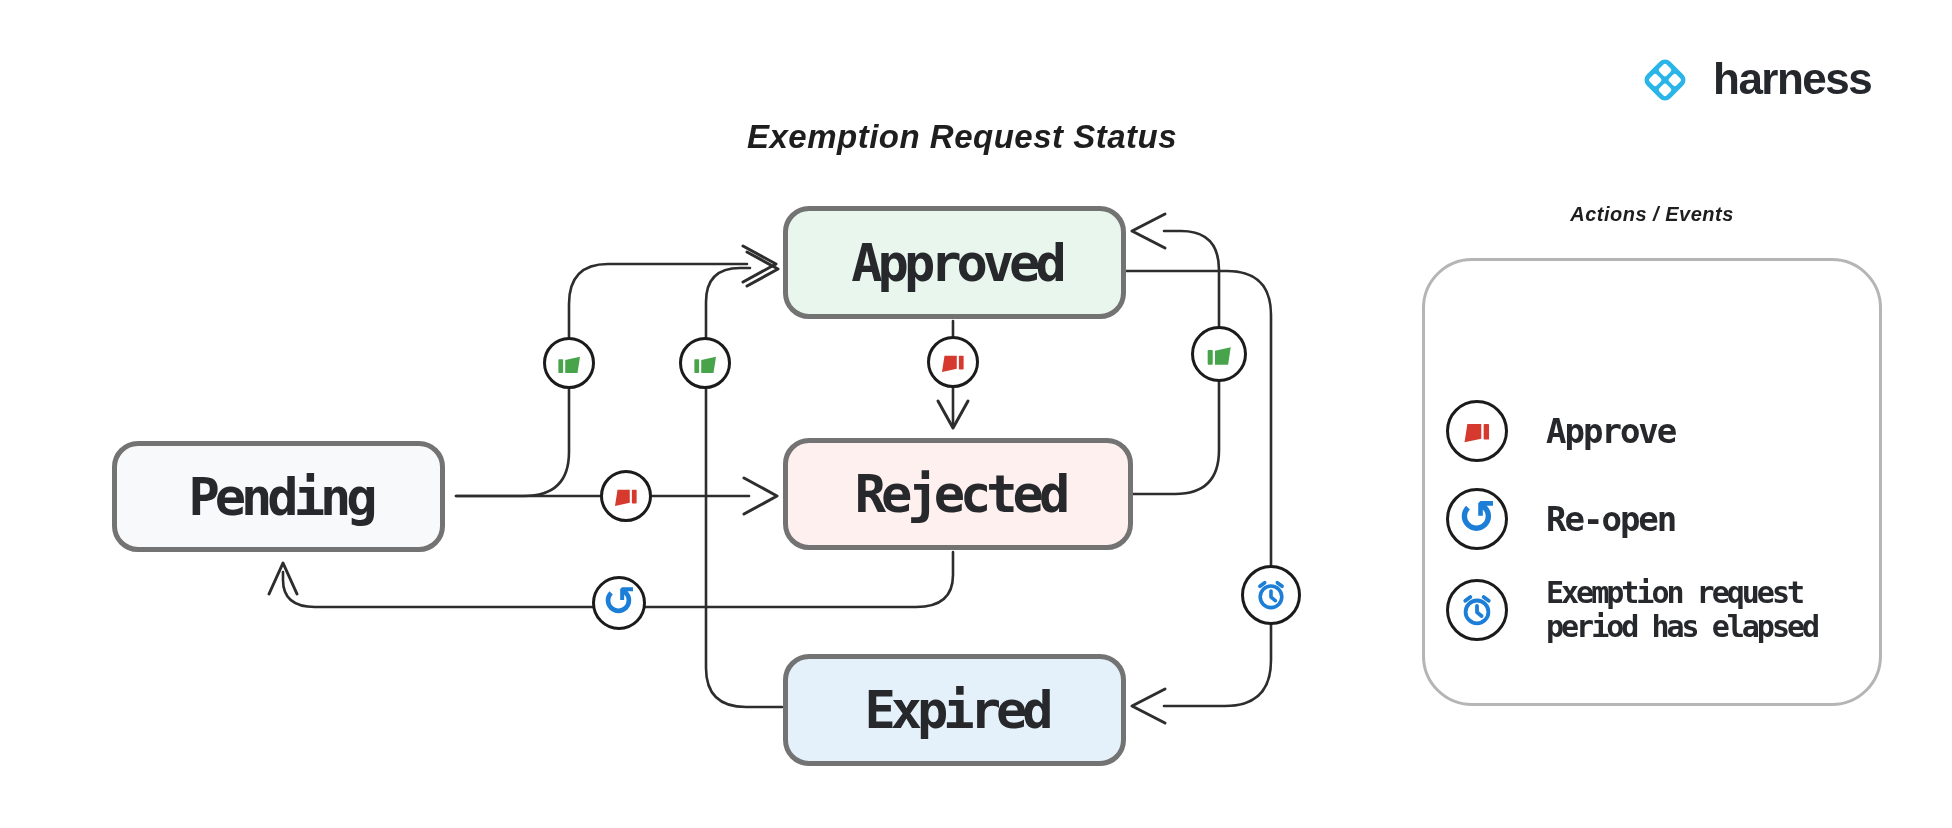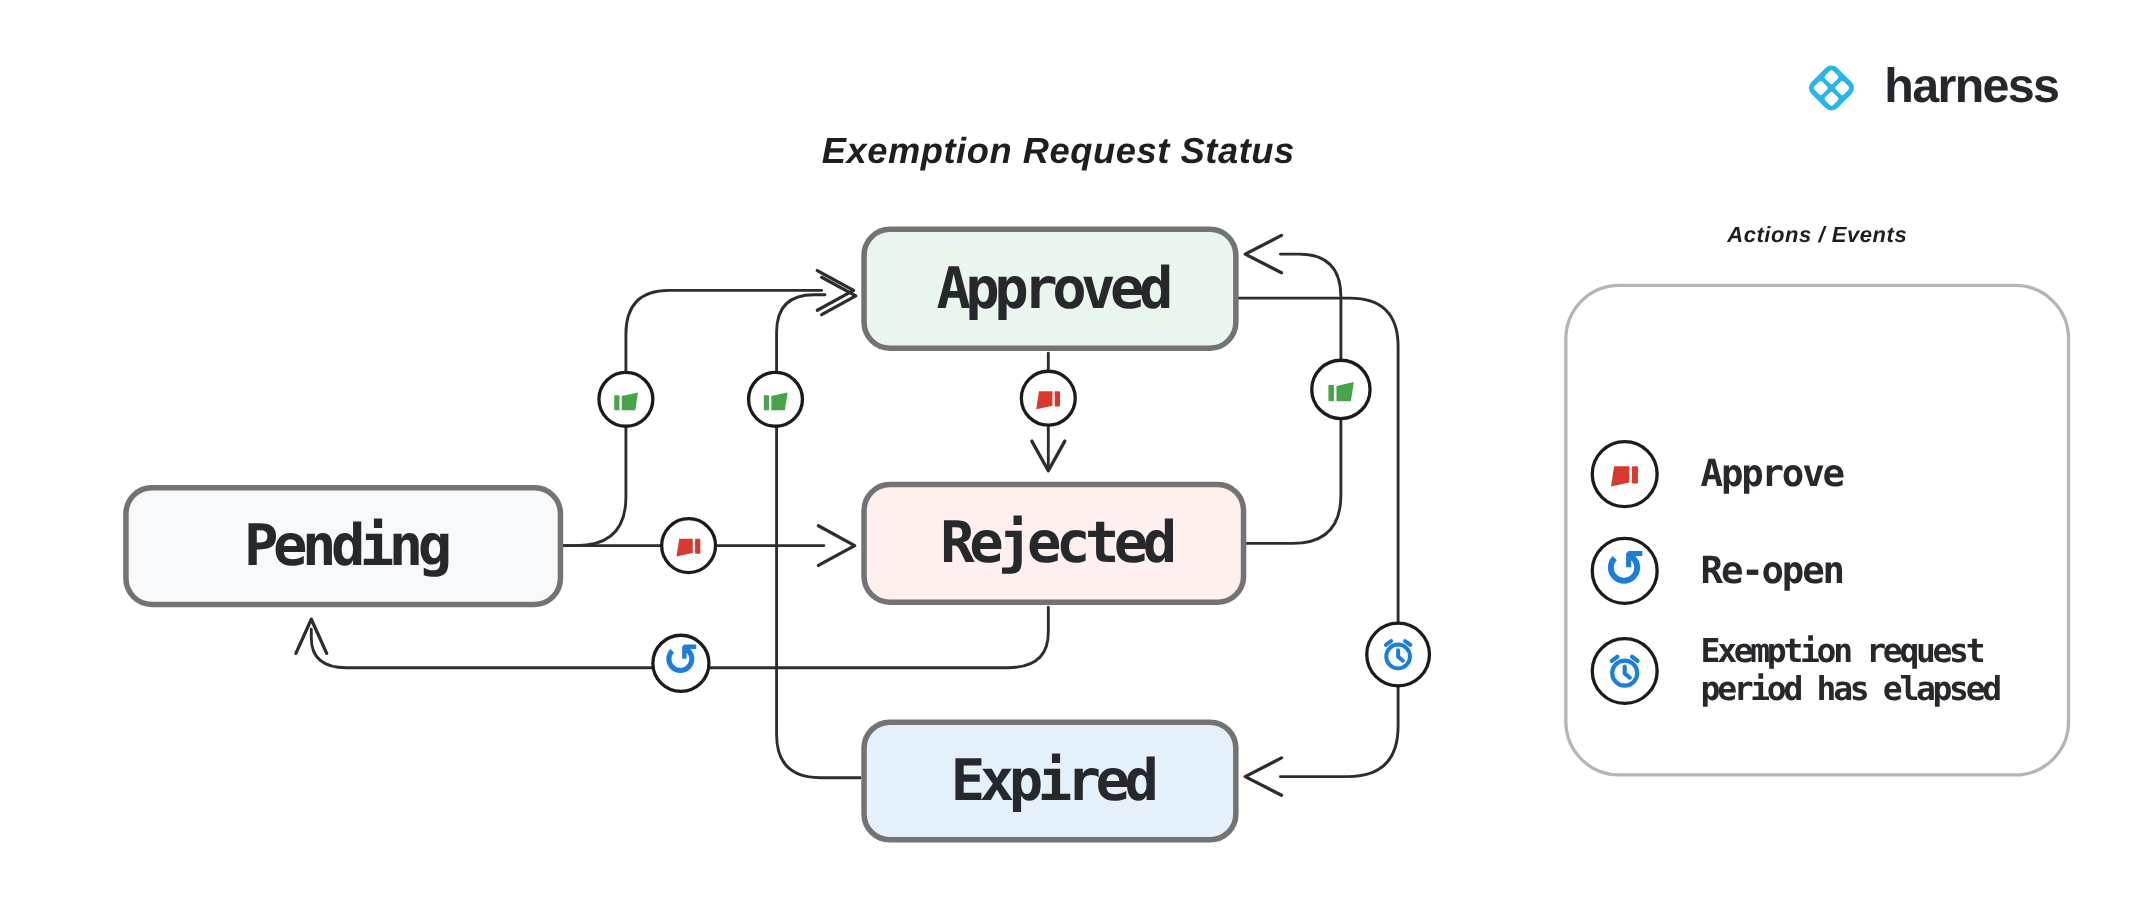--- a/index.html
+++ b/index.html
@@ -6,21 +6,21 @@
   .canvas{position:relative;width:1952px;height:828px;background:#ffffff;overflow:hidden;
           font-family:"DejaVu Sans",sans-serif;}
   .edges{position:absolute;left:0;top:0;width:1952px;height:828px;}
   .edges path{fill:none;stroke:#2d2d2d;stroke-width:2.6;stroke-linecap:round;stroke-linejoin:round;}
   .edges path.head{stroke-width:3;}
   .state{position:absolute;box-sizing:border-box;border:5px solid #737373;border-radius:26px;
          display:flex;align-items:center;justify-content:center;
          font-family:"DejaVu Sans Mono",monospace;font-weight:bold;font-size:52px;
          letter-spacing:-5px;color:#26282b;}
   .state span{transform:translateX(2px);}
-  .st-pending {left:112px;top:441px;width:400px;height:111px;background:#f8f9fa;}
+  .st-pending {left:112px;top:441px;width:333px;height:111px;background:#f8f9fa;}
   .st-approved{left:783px;top:206px;width:343px;height:113px;background:#e9f6ee;}
   .st-rejected{left:783px;top:438px;width:350px;height:112px;background:#fdf0ee;}
   .st-expired {left:783px;top:654px;width:343px;height:112px;background:#e4f1fb;}
   .chip{position:absolute;background:#ffffff;border:3.5px solid #1b1b1b;border-radius:50%;
         box-sizing:border-box;display:flex;align-items:center;justify-content:center;}
   .hand{font-family:Liberation Sans, sans-serif;font-style:italic;font-weight:bold;color:#1e1e1e;
         letter-spacing:0.5px;}
   .diagram-title{position:absolute;left:612px;top:118px;width:700px;text-align:center;font-size:33px;}
   .legend-title{position:absolute;left:1422px;top:203px;width:460px;text-align:center;font-size:20px;}
   .legend-box{position:absolute;left:1422px;top:258px;width:460px;height:448px;box-sizing:border-box;

